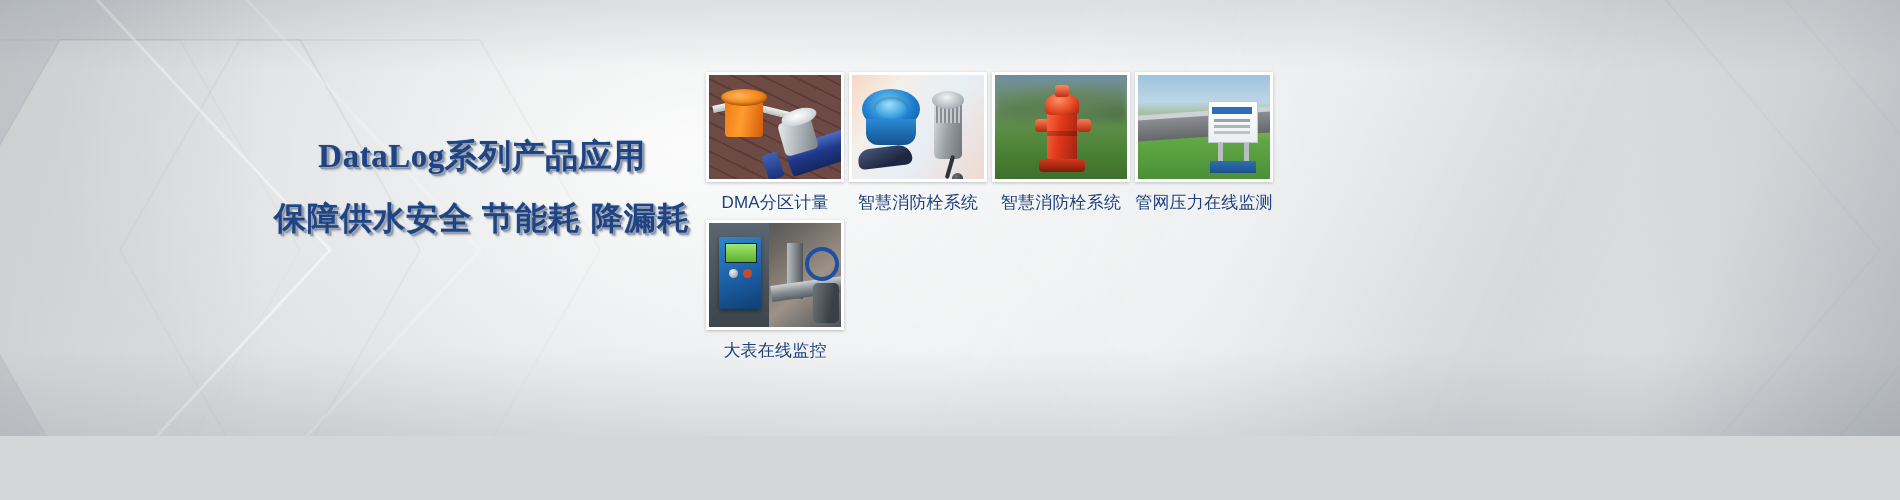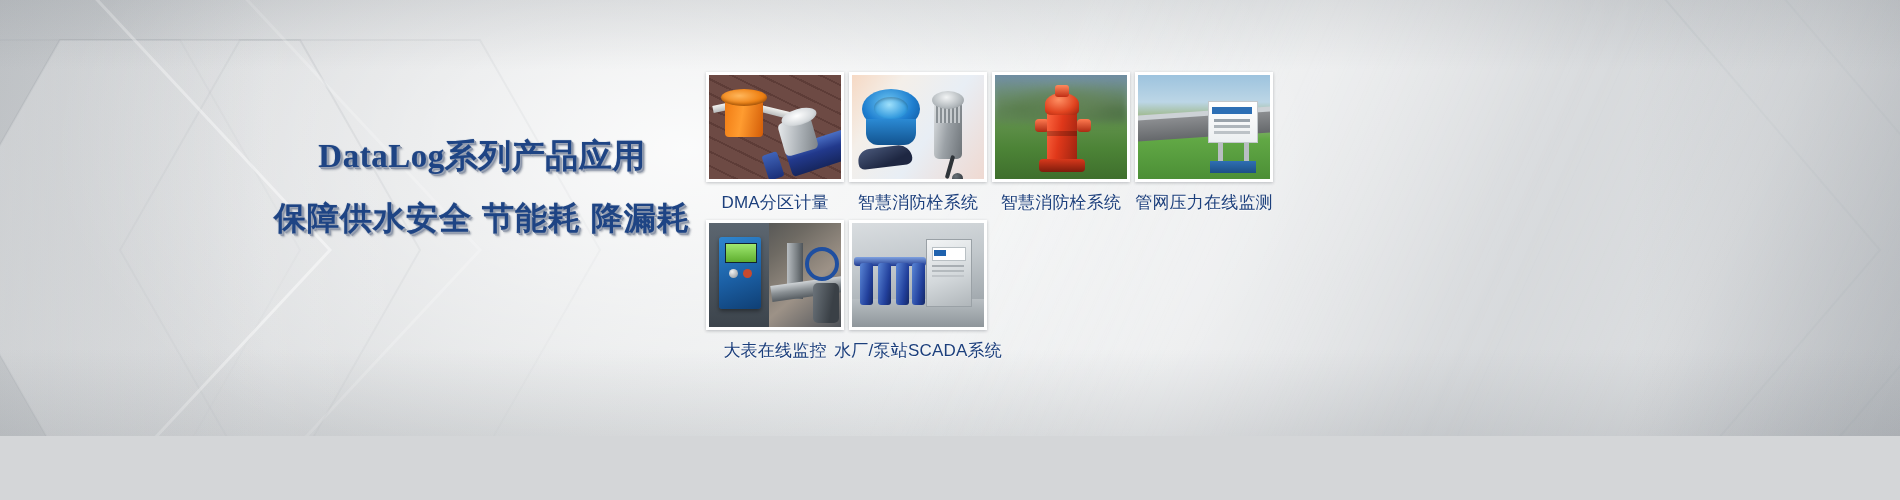--- a/index.html
+++ b/index.html
@@ -597,34 +597,17 @@
             <div class="tank"></div>
           <div class="panel"></div>
             <div class="screen"></div>
             <div class="knob"></div>
         </div>
       </div>
       <div class="caption">大表在线监控</div>
     </div>
 
 
-    <div class="cell">
-      <div class="thumb">
-        <div class="scene s8">
-          <div class="floor"></div>
-          <div class="hdr-pipe"></div>
-          <div class="pump p1"></div>
-            <div class="pump p2"></div>
-          <div class="pump p3"></div>
-            <div class="pump p4"></div>
-          <div class="cab"></div>
-            <div class="cab-lbl"></div>
-            <div class="cab-lbl-b"></div>
-            <div class="cab-txt"></div>
-        </div>
-      </div>
-      <div class="caption">水厂/泵站SCADA系统</div>
-    </div>
 
   </div>
 
   <div class="vignette"></div>
 </div>
 
 </body></html>

